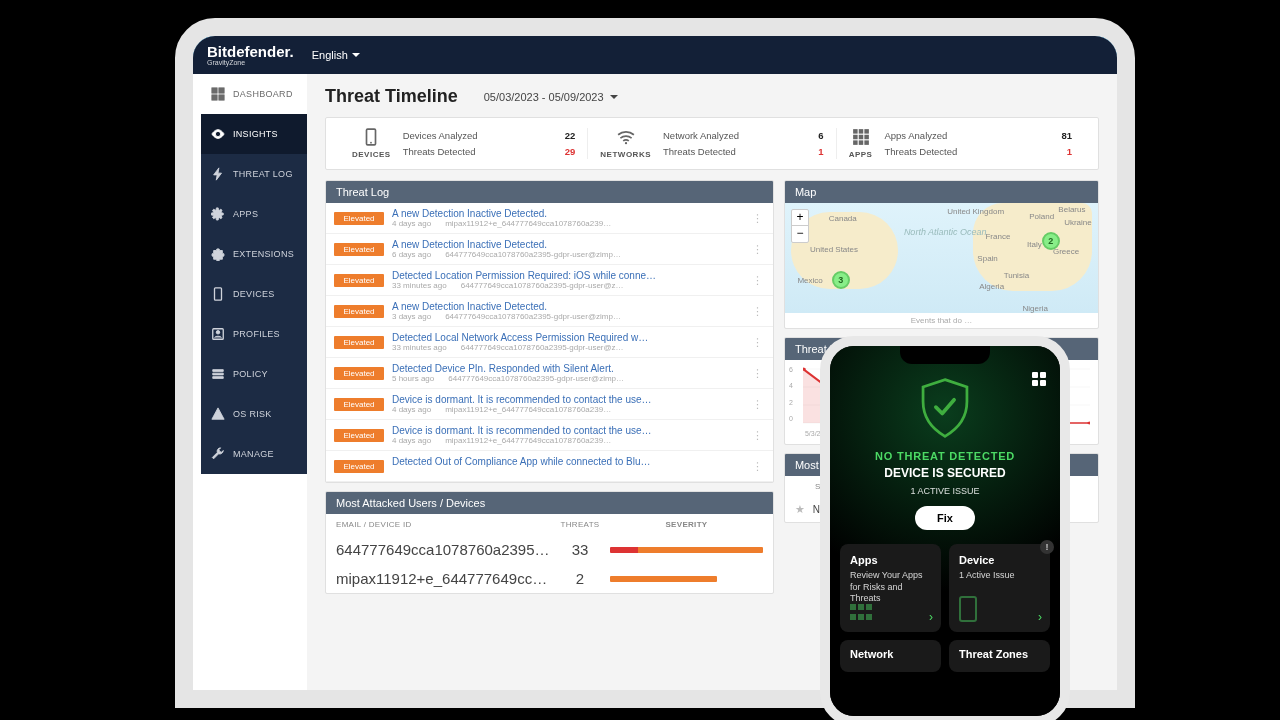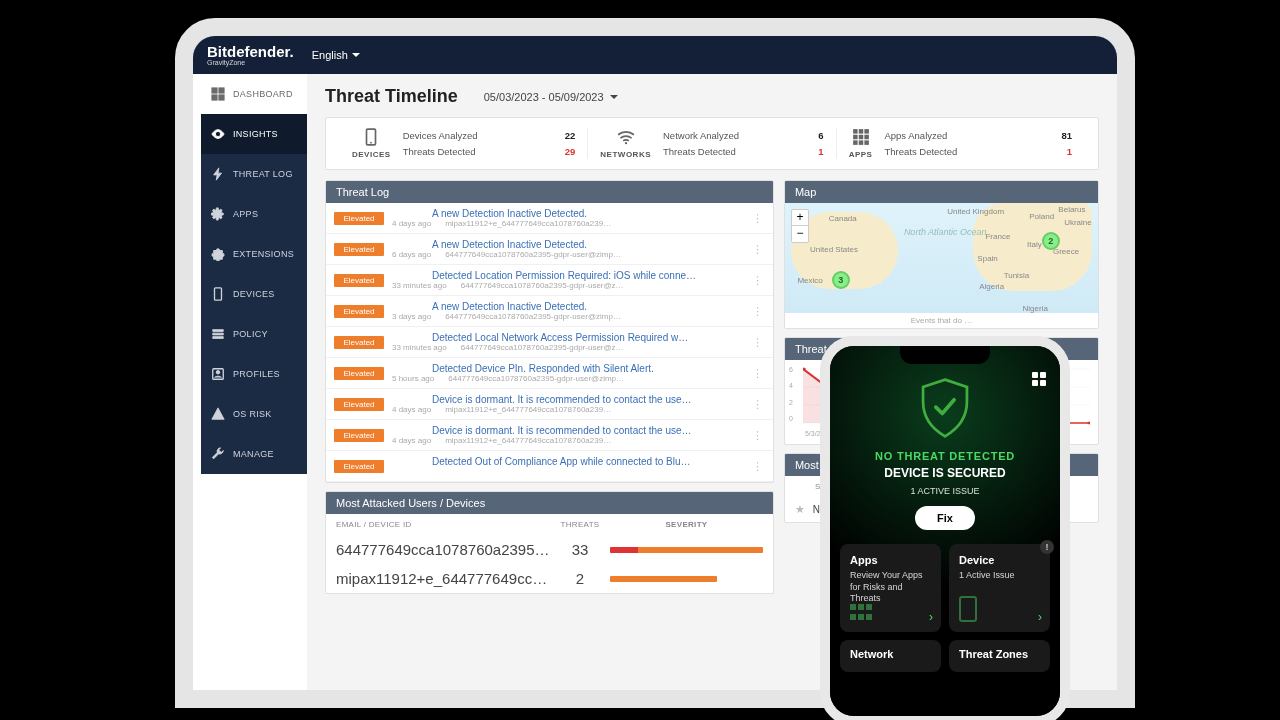--- a/index.html
+++ b/index.html
@@ -70,21 +70,21 @@
   .grid { display: flex; gap: 10px; }
   .col-left { width: 58%; display: flex; flex-direction: column; gap: 8px; }
   .col-right { flex: 1; display: flex; flex-direction: column; gap: 8px; }
   .panel { background: #fff; border: 1px solid #e0e0e0; border-radius: 2px; overflow: hidden; }
   .panel-header { background: #566577; color: #fff; font-size: 11px; padding: 5px 10px; }
 
   
   .log-row { display: flex; align-items: center; gap: 8px; padding: 5px 8px; border-bottom: 1px solid #f0f0f0; font-size: 9px; color: #555; position: relative; }
   .badge { background: #ee7d2c; color: #fff; font-size: 8px; padding: 2px 8px; border-radius: 1px; width: 50px; text-align: center; flex-shrink: 0; }
   .log-main { flex: 1; overflow: hidden; }
-  .log-title { color: #3a6fb7; font-size: 10px; white-space: nowrap; overflow: hidden; text-overflow: ellipsis; cursor: pointer; margin-left: 40px; }
+  .log-title { color: #3a6fb7; font-size: 10px; white-space: nowrap; overflow: hidden; text-overflow: ellipsis; cursor: pointer; }
   .log-meta { font-size: 8px; color: #aaa; white-space: nowrap; overflow: hidden; text-overflow: ellipsis; }
   .log-meta .ago { margin-right: 14px; }
   .kebab { color: #bbb; font-size: 11px; cursor: pointer; padding: 0 2px; }
 
   
   .tbl-head { display: flex; font-size: 8px; color: #888; padding: 6px 10px; letter-spacing: .3px; }
   .tbl-row { display: flex; font-size: 15px; color: #444; padding: 6px 10px; align-items: center; }
   .c1 { flex: 1.4; white-space: nowrap; overflow: hidden; text-overflow: ellipsis; }
   .c2 { width: 60px; text-align: center; }
   .c3 { flex: 1; font-weight: bold; }
@@ -209,34 +209,34 @@
         <span class="nav-icon">
             <svg viewBox="0 0 16 16">
               <rect x="4" y="1" width="8" height="14" rx="1" fill="none" stroke-width="1.5"></rect>
             </svg>
           </span>
         <span>DEVICES</span>
       </div>
       <div class="nav-item dark">
         <span class="nav-icon">
             <svg viewBox="0 0 16 16">
-              <path d="M2 3h12v2H2zM2 7h12v2H2zM2 11h12v2H2z"></path>
-            </svg>
-          </span>
-        <span>POLICY</span>
-      </div>
-      <div class="nav-item dark">
-        <span class="nav-icon">
-            <svg viewBox="0 0 16 16">
               <rect x="2" y="2" width="12" height="12" rx="1" fill="none" stroke-width="1.5"></rect>
               <circle cx="8" cy="6" r="2"></circle>
               <path d="M4 12c1-2 7-2 8 0"></path>
             </svg>
           </span>
         <span>PROFILES</span>
+      </div>
+      <div class="nav-item dark">
+        <span class="nav-icon">
+            <svg viewBox="0 0 16 16">
+              <path d="M2 3h12v2H2zM2 7h12v2H2zM2 11h12v2H2z"></path>
+            </svg>
+          </span>
+        <span>POLICY</span>
       </div>
       <div class="nav-item dark">
         <span class="nav-icon">
             <svg viewBox="0 0 16 16">
               <path d="M8 1l7 13H1L8 1zm-1 5h2v4H7V6zm0 5h2v2H7v-2z"></path>
             </svg>
           </span>
         <span>OS RISK</span>
       </div>
       <div class="nav-item dark">

